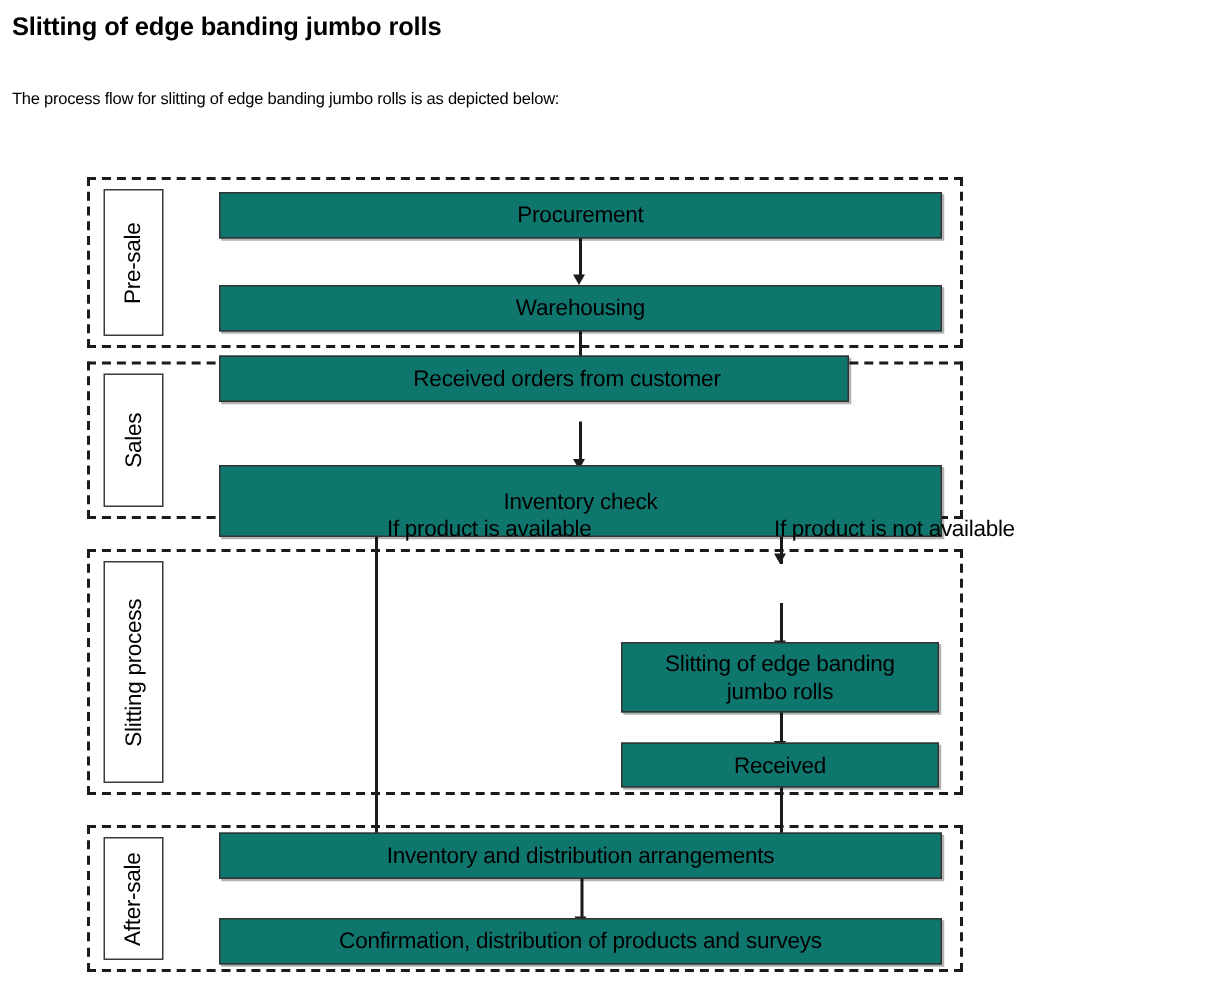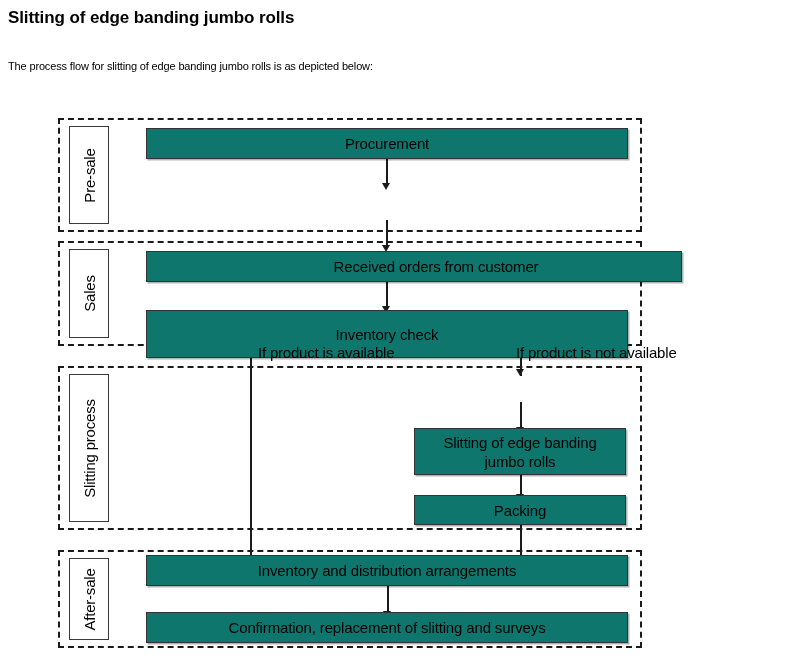--- a/index.html
+++ b/index.html
@@ -168,43 +168,46 @@
   <div class="vline" style="left:520px; top:524px; height:43px;"></div>
   <div class="arrowhead" style="left:516px; top:560px;"></div>
 
   <div class="vline" style="left:387px; top:586px; height:27px;"></div>
   <div class="arrowhead" style="left:383px; top:611px;"></div>
 
   <div class="node" style="left:146px; top:128px; width:482px; height:31px;">
     <span>Procurement</span>
   </div>
 
-
-  <div class="node" style="left:146px; top:251px; width:536px; height:31px;padding-left:44px;">
+  <div class="node" style="left:146px; top:190px; width:482px; height:31px;">
+    <span>Warehousing</span>
+  </div>
+
+  <div class="node" style="left:146px; top:237px; width:420px; height:31px;padding-left:44px;">
     <span>Received orders from customer</span>
   </div>
 
   <div class="node" style="left:146px; top:310px; width:482px; height:48px;">
     <span>Inventory check</span>
   </div>
 
 
   <div class="node" style="left:414px; top:428px; width:212px; height:47px; padding:0 14px;">
     <span>Slitting of edge banding jumbo rolls</span>
   </div>
 
   <div class="node" style="left:414px; top:495px; width:212px; height:30px;">
-    <span>Packing</span>
+    <span>Received</span>
   </div>
 
   <div class="node" style="left:146px; top:555px; width:482px; height:31px;">
     <span>Inventory and distribution arrangements</span>
   </div>
 
   <div class="node" style="left:146px; top:612px; width:482px; height:31px;">
-    <span>Confirmation, replacement of slitting and surveys</span>
+    <span>Confirmation, distribution of products and surveys</span>
   </div>
 
   <div class="branch-label" style="left:258px; top:344px;">If product is available</div>
 
   <div class="branch-label" style="left:516px; top:344px;">If product is not available</div>
 
 </div>
 
 </body></html>

